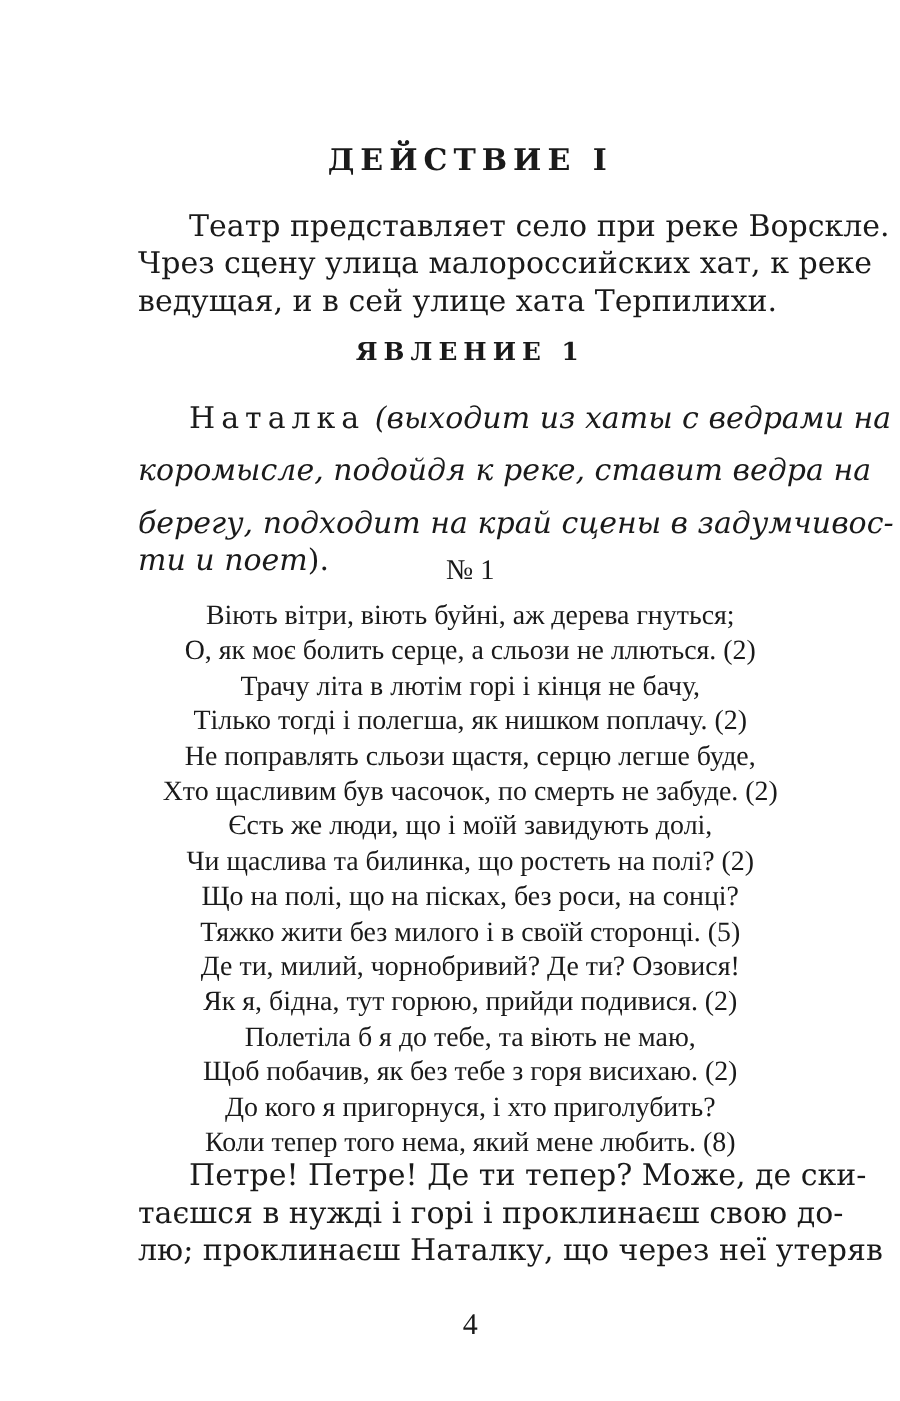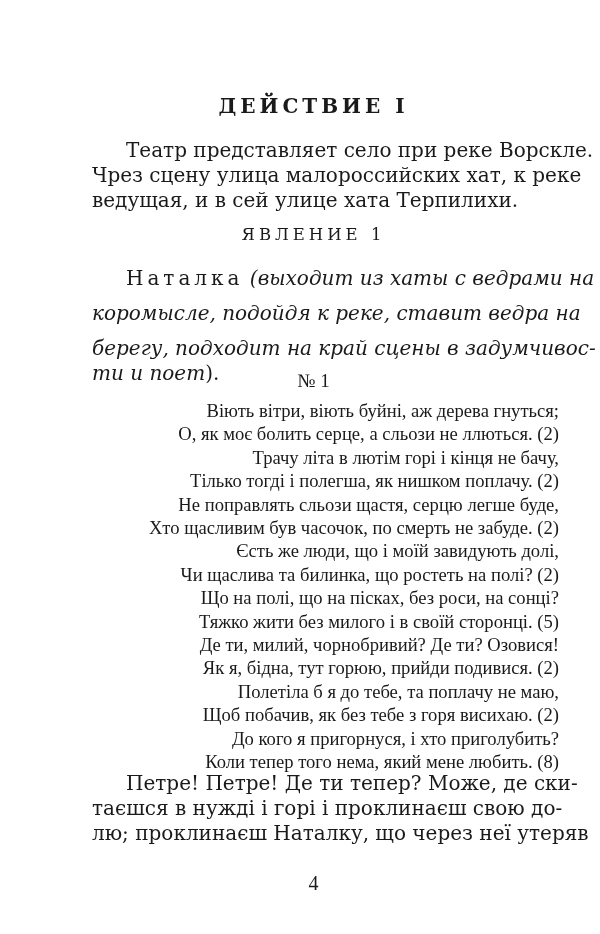--- a/index.html
+++ b/index.html
@@ -3,25 +3,25 @@
 <meta charset="utf-8">
 <style>
   html, body { margin: 0; padding: 0; background: #ffffff; }
   body { width: 600px; height: 934px; position: relative; overflow: hidden; color: #1a1a1a; }
   .page { position: absolute; left: 88px; top: 0; width: 451px; height: 934px; font-family: "DejaVu Serif", serif; }
   .act-title { position: absolute; top: 94px; left: 0; width: 100%; text-align: center; font-weight: bold; font-size: 20px; letter-spacing: 4px; }
   .para { position: absolute; left: 4px; width: 100%; font-size: 20px; line-height: 25px; text-align: justify; }
   .para .line { display: block; white-space: nowrap; text-align-last: justify; }
   .para .line.last { text-align-last: left; }
   .para .line.indent { padding-left: 34px; }
-  .scene-title { position: absolute; top: 225px; left: 0; width: 100%; text-align: center; font-weight: normal; font-size: 16.5px; letter-spacing: 4px; }
+  .scene-title { position: absolute; top: 225px; left: 0; width: 100%; text-align: center; font-weight: bold; font-size: 16.5px; letter-spacing: 4px; }
   .spaced { letter-spacing: 4px; font-style: normal; }
   .ital { font-style: italic; margin-top: 10px; }
   .song-no { position: absolute; top: 370px; left: 0; width: 100%; text-align: center; font-family: "Liberation Serif", serif; font-size: 19px; }
-  .verse { position: absolute; top: 399px; left: -20px; width: 491px; text-align: right; font-family: "Liberation Serif", serif; font-size: 18.6px; line-height: 23.4px; }
+  .verse { position: absolute; top: 399px; left: -20px; width: 491px; text-align: center; font-family: "Liberation Serif", serif; font-size: 18.6px; line-height: 23.4px; }
   .verse .v { display: block; white-space: nowrap; }
   .page-num { position: absolute; top: 872px; left: 0; width: 100%; text-align: center; font-family: "Liberation Serif", serif; font-size: 20px; }
 </style>
 </head>
 <body>
 
 <div class="page">
 
   <div class="act-title">ДЕЙСТВИЕ I</div>
 
@@ -48,21 +48,21 @@
     <span class="v">Трачу літа в лютім горі і кінця не бачу,</span>
     <span class="v">Тілько тогді і полегша, як нишком поплачу. (2)</span>
     <span class="v">Не поправлять сльози щастя, серцю легше буде,</span>
     <span class="v">Хто щасливим був часочок, по смерть не забуде. (2)</span>
     <span class="v">Єсть же люди, що і моїй завидують долі,</span>
     <span class="v">Чи щаслива та билинка, що ростеть на полі? (2)</span>
     <span class="v">Що на полі, що на пісках, без роси, на сонці?</span>
     <span class="v">Тяжко жити без милого і в своїй сторонці. (5)</span>
     <span class="v">Де ти, милий, чорнобривий? Де ти? Озовися!</span>
     <span class="v">Як я, бідна, тут горюю, прийди подивися. (2)</span>
-    <span class="v">Полетіла б я до тебе, та поплачу не маю,</span>
+    <span class="v">Полетіла б я до тебе, та віють не маю,</span>
     <span class="v">Щоб побачив, як без тебе з горя висихаю. (2)</span>
     <span class="v">До кого я пригорнуся, і хто приголубить?</span>
     <span class="v">Коли тепер того нема, який мене любить. (8)</span>
   </div>
 
   <div class="para" style="top:771px;">
     <span class="line indent">Петре! Петре! Де ти тепер? Може, де ски-</span>
     <span class="line">таєшся в нужді і горі і проклинаєш свою до-</span>
     <span class="line">лю; проклинаєш Наталку, що через неї утеряв</span>
   </div>

